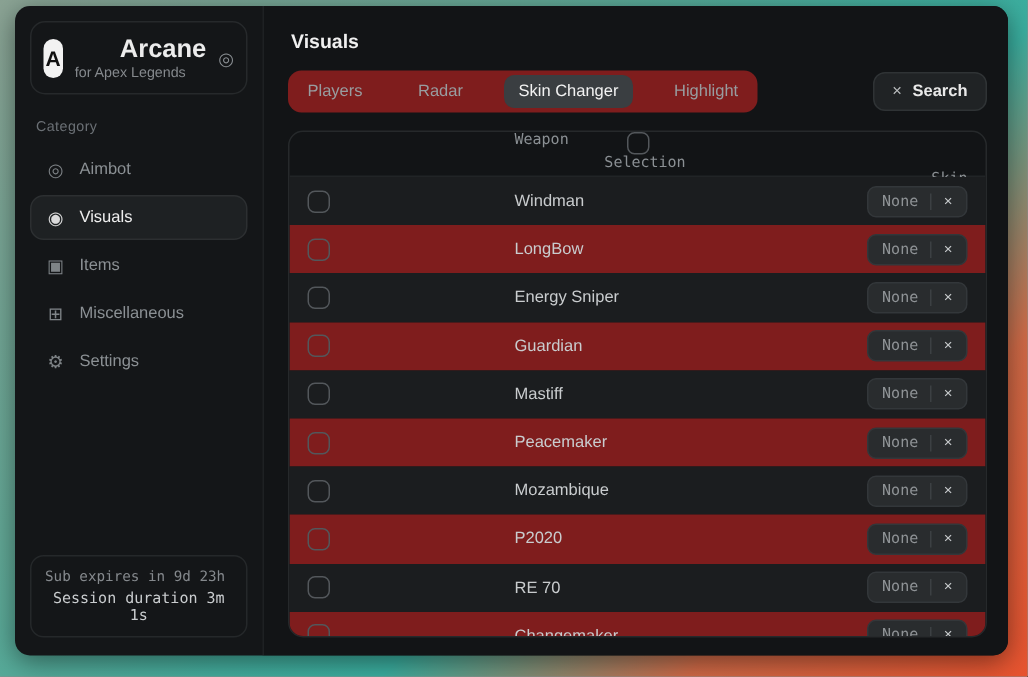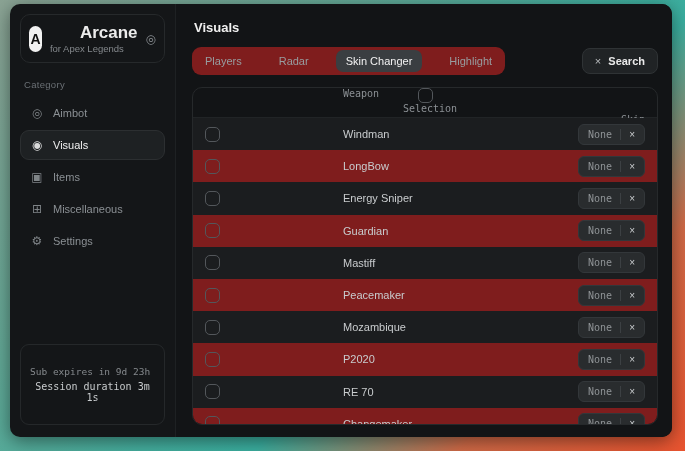--- a/index.html
+++ b/index.html
@@ -21,21 +21,21 @@
   .brand-text { flex:1; line-height:1.25; }
   .brand-title { color:#ececec; font-size:17px; font-weight:bold;margin-left:30px; }
   .brand-sub { color:#85898d; font-size:9.5px; }
   .brand-icon { color:#8b9094; font-size:12px; cursor:pointer; }
   .category { color:#6b7075; font-size:9.5px; margin:16px 4px 8px 4px; letter-spacing:.3px; }
   .nav { display:flex; flex-direction:column; gap:2px; }
   .nav-item { display:flex; align-items:center; gap:9px; padding:7px 9px; border-radius:9px; color:#8b9094; font-size:11px; border:1px solid transparent; cursor:pointer; }
   .nav-item.active { background:#1e2123; border-color:#2c2f31; color:#efefef; }
   .nav-icon { font-size:12px; width:14px; text-align:center; opacity:.9; }
   .sidebar-spacer { flex:1; }
-  .sub-card { border:1px solid #25282a; border-radius:9px; padding:21px 9px; font-family:"DejaVu Sans Mono","Liberation Mono",monospace; }
+  .sub-card { border:1px solid #25282a; border-radius:9px; padding:8px 9px; font-family:"DejaVu Sans Mono","Liberation Mono",monospace; }
   .sub-line1 { color:#85898d; font-size:9.5px; margin-bottom:4px; }
   .sub-line2 { color:#c9ccce; font-size:10px;text-align:center; }
   
   .main { flex:1; display:flex; flex-direction:column; padding:12px 14px 12px 16px; min-width:0; background:#121416; }
   .main-title { color:#f0f0f0; font-size:13px; font-weight:bold; margin:4px 0 12px 2px; }
   .toolbar { display:flex; align-items:center; justify-content:space-between; margin-bottom:12px; }
   .tabs { display:flex; align-items:center; gap:17px; background:#7f1d1d; border-radius:9px; padding:3px; }
   .tab { padding:5px 10px; border-radius:7px; color:#989da0; font-size:11px; white-space:nowrap; cursor:pointer; }
   .tab.active { background:#3a3e41; color:#f2f2f2; }
   .search-btn { display:flex; align-items:center; gap:7px; background:#202325; border:1px solid #2f3335; border-radius:8px; padding:6px 12px; cursor:pointer; }

